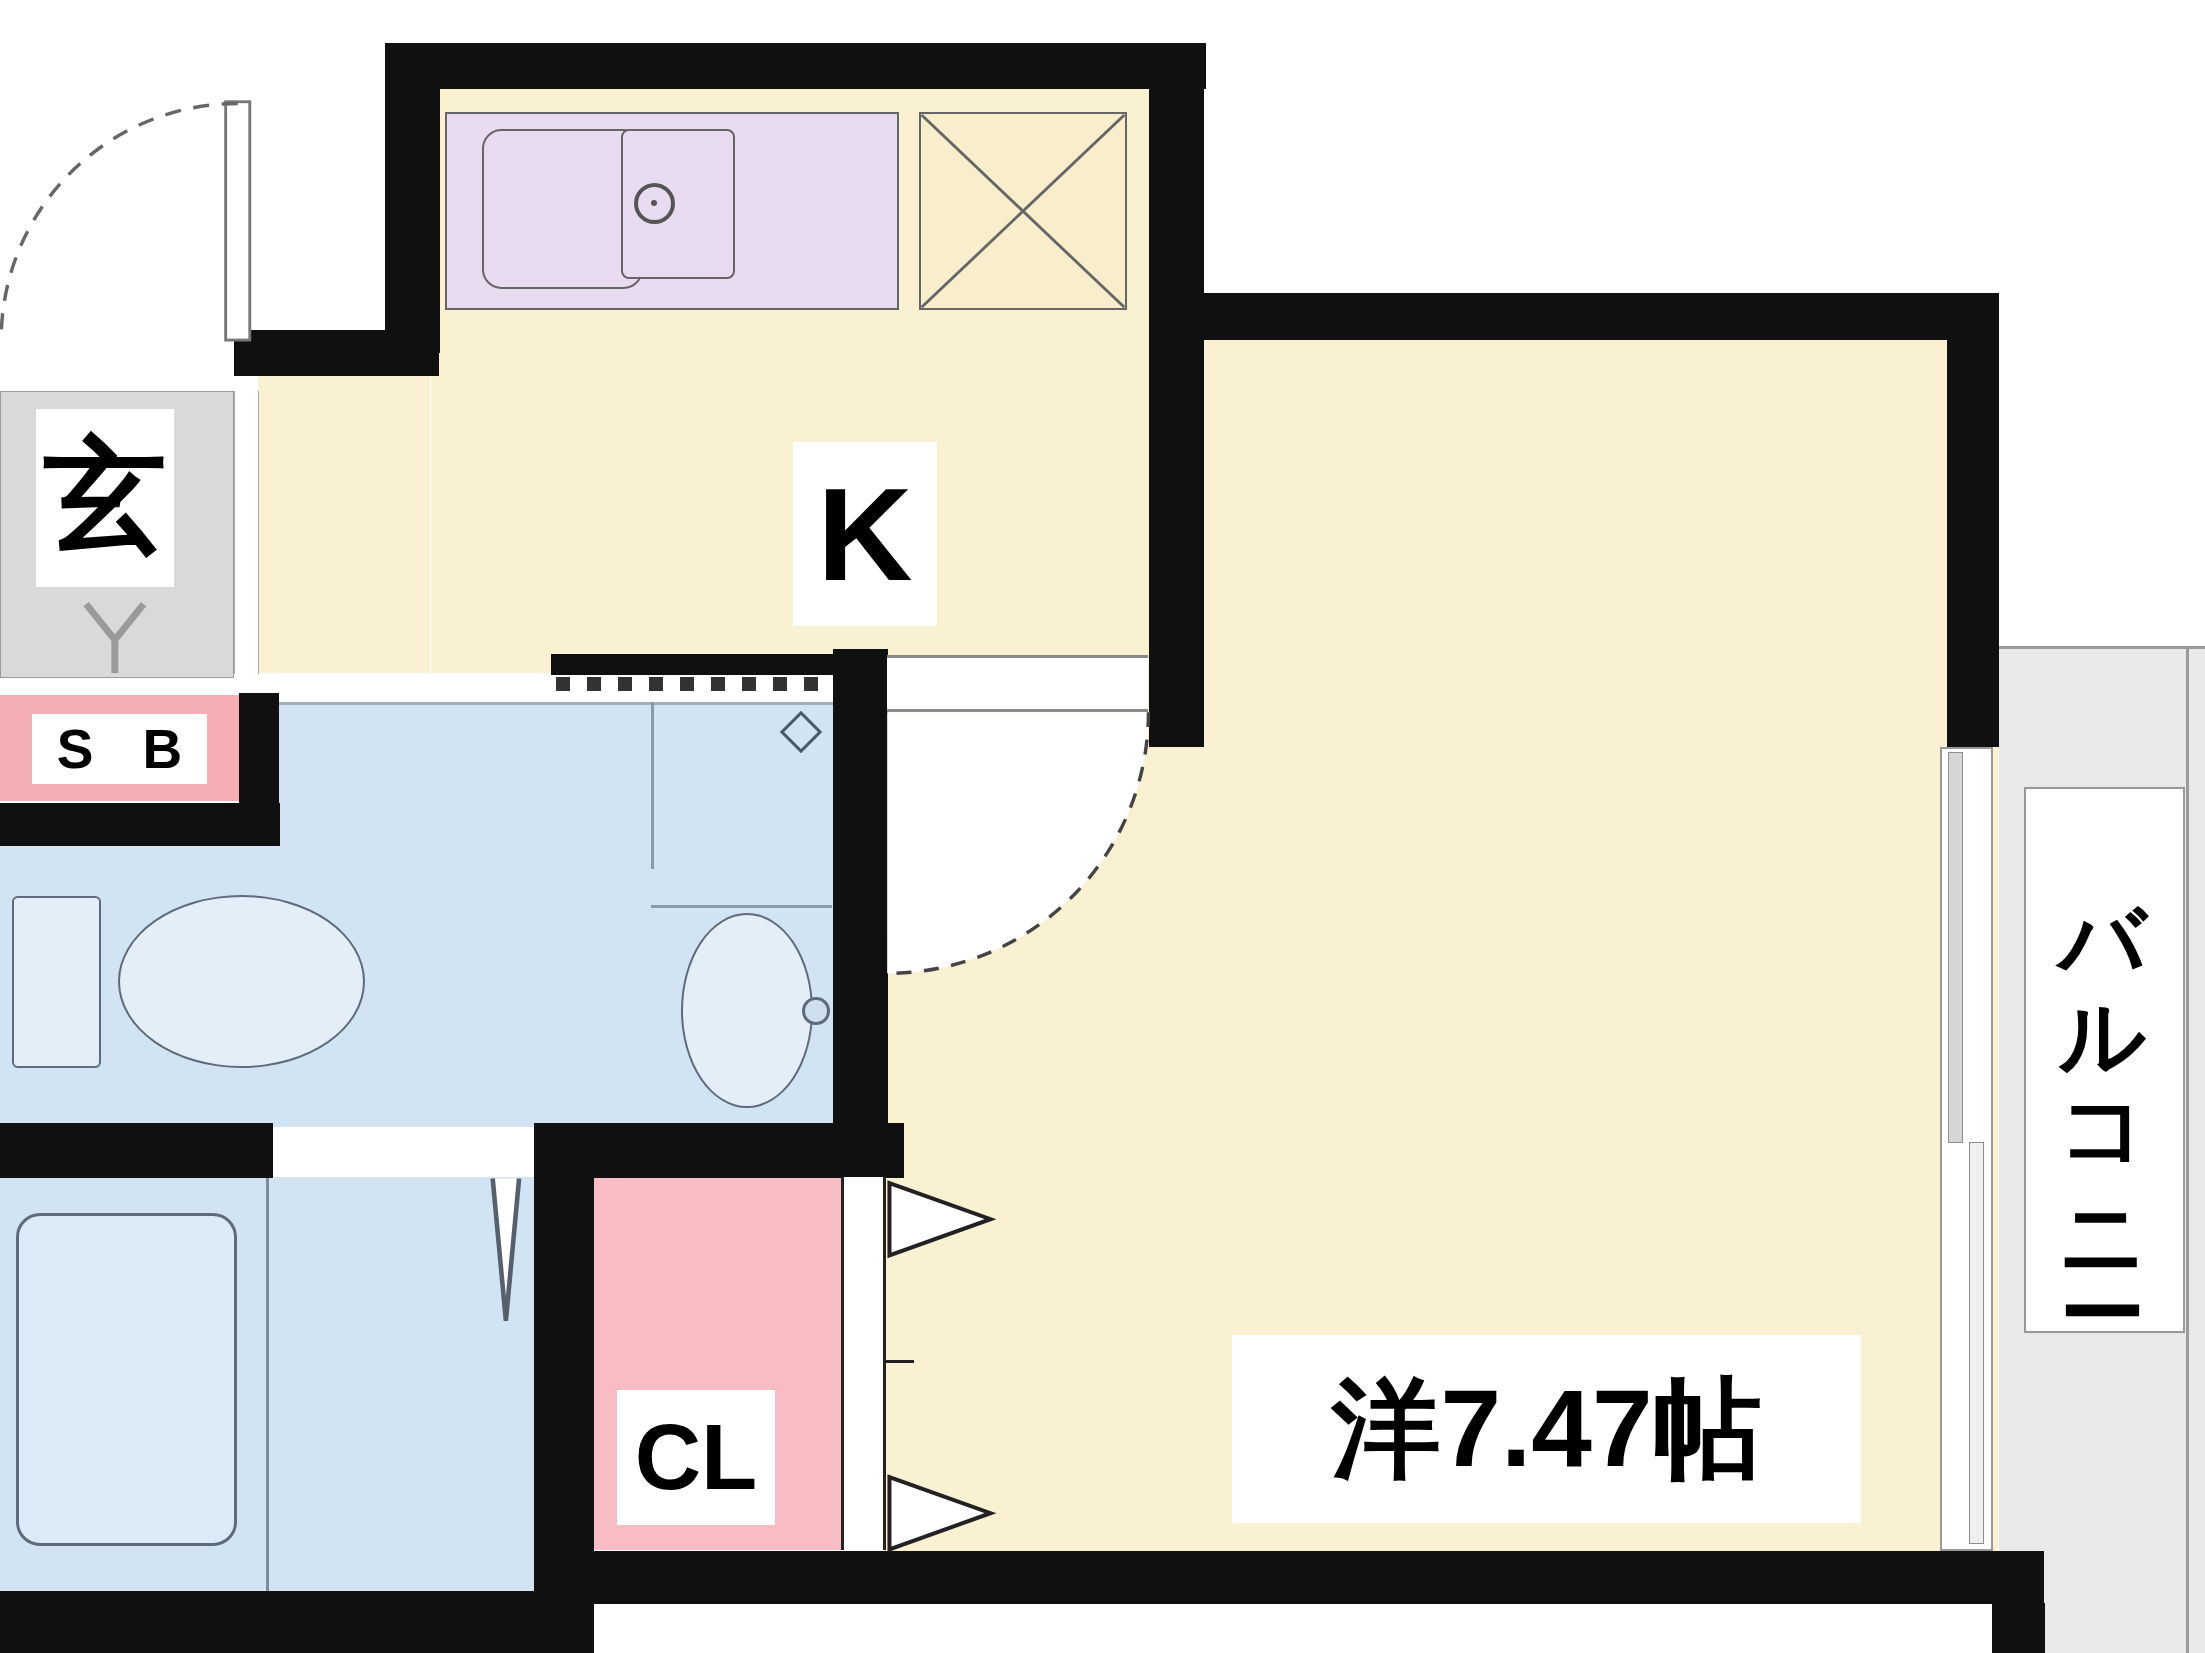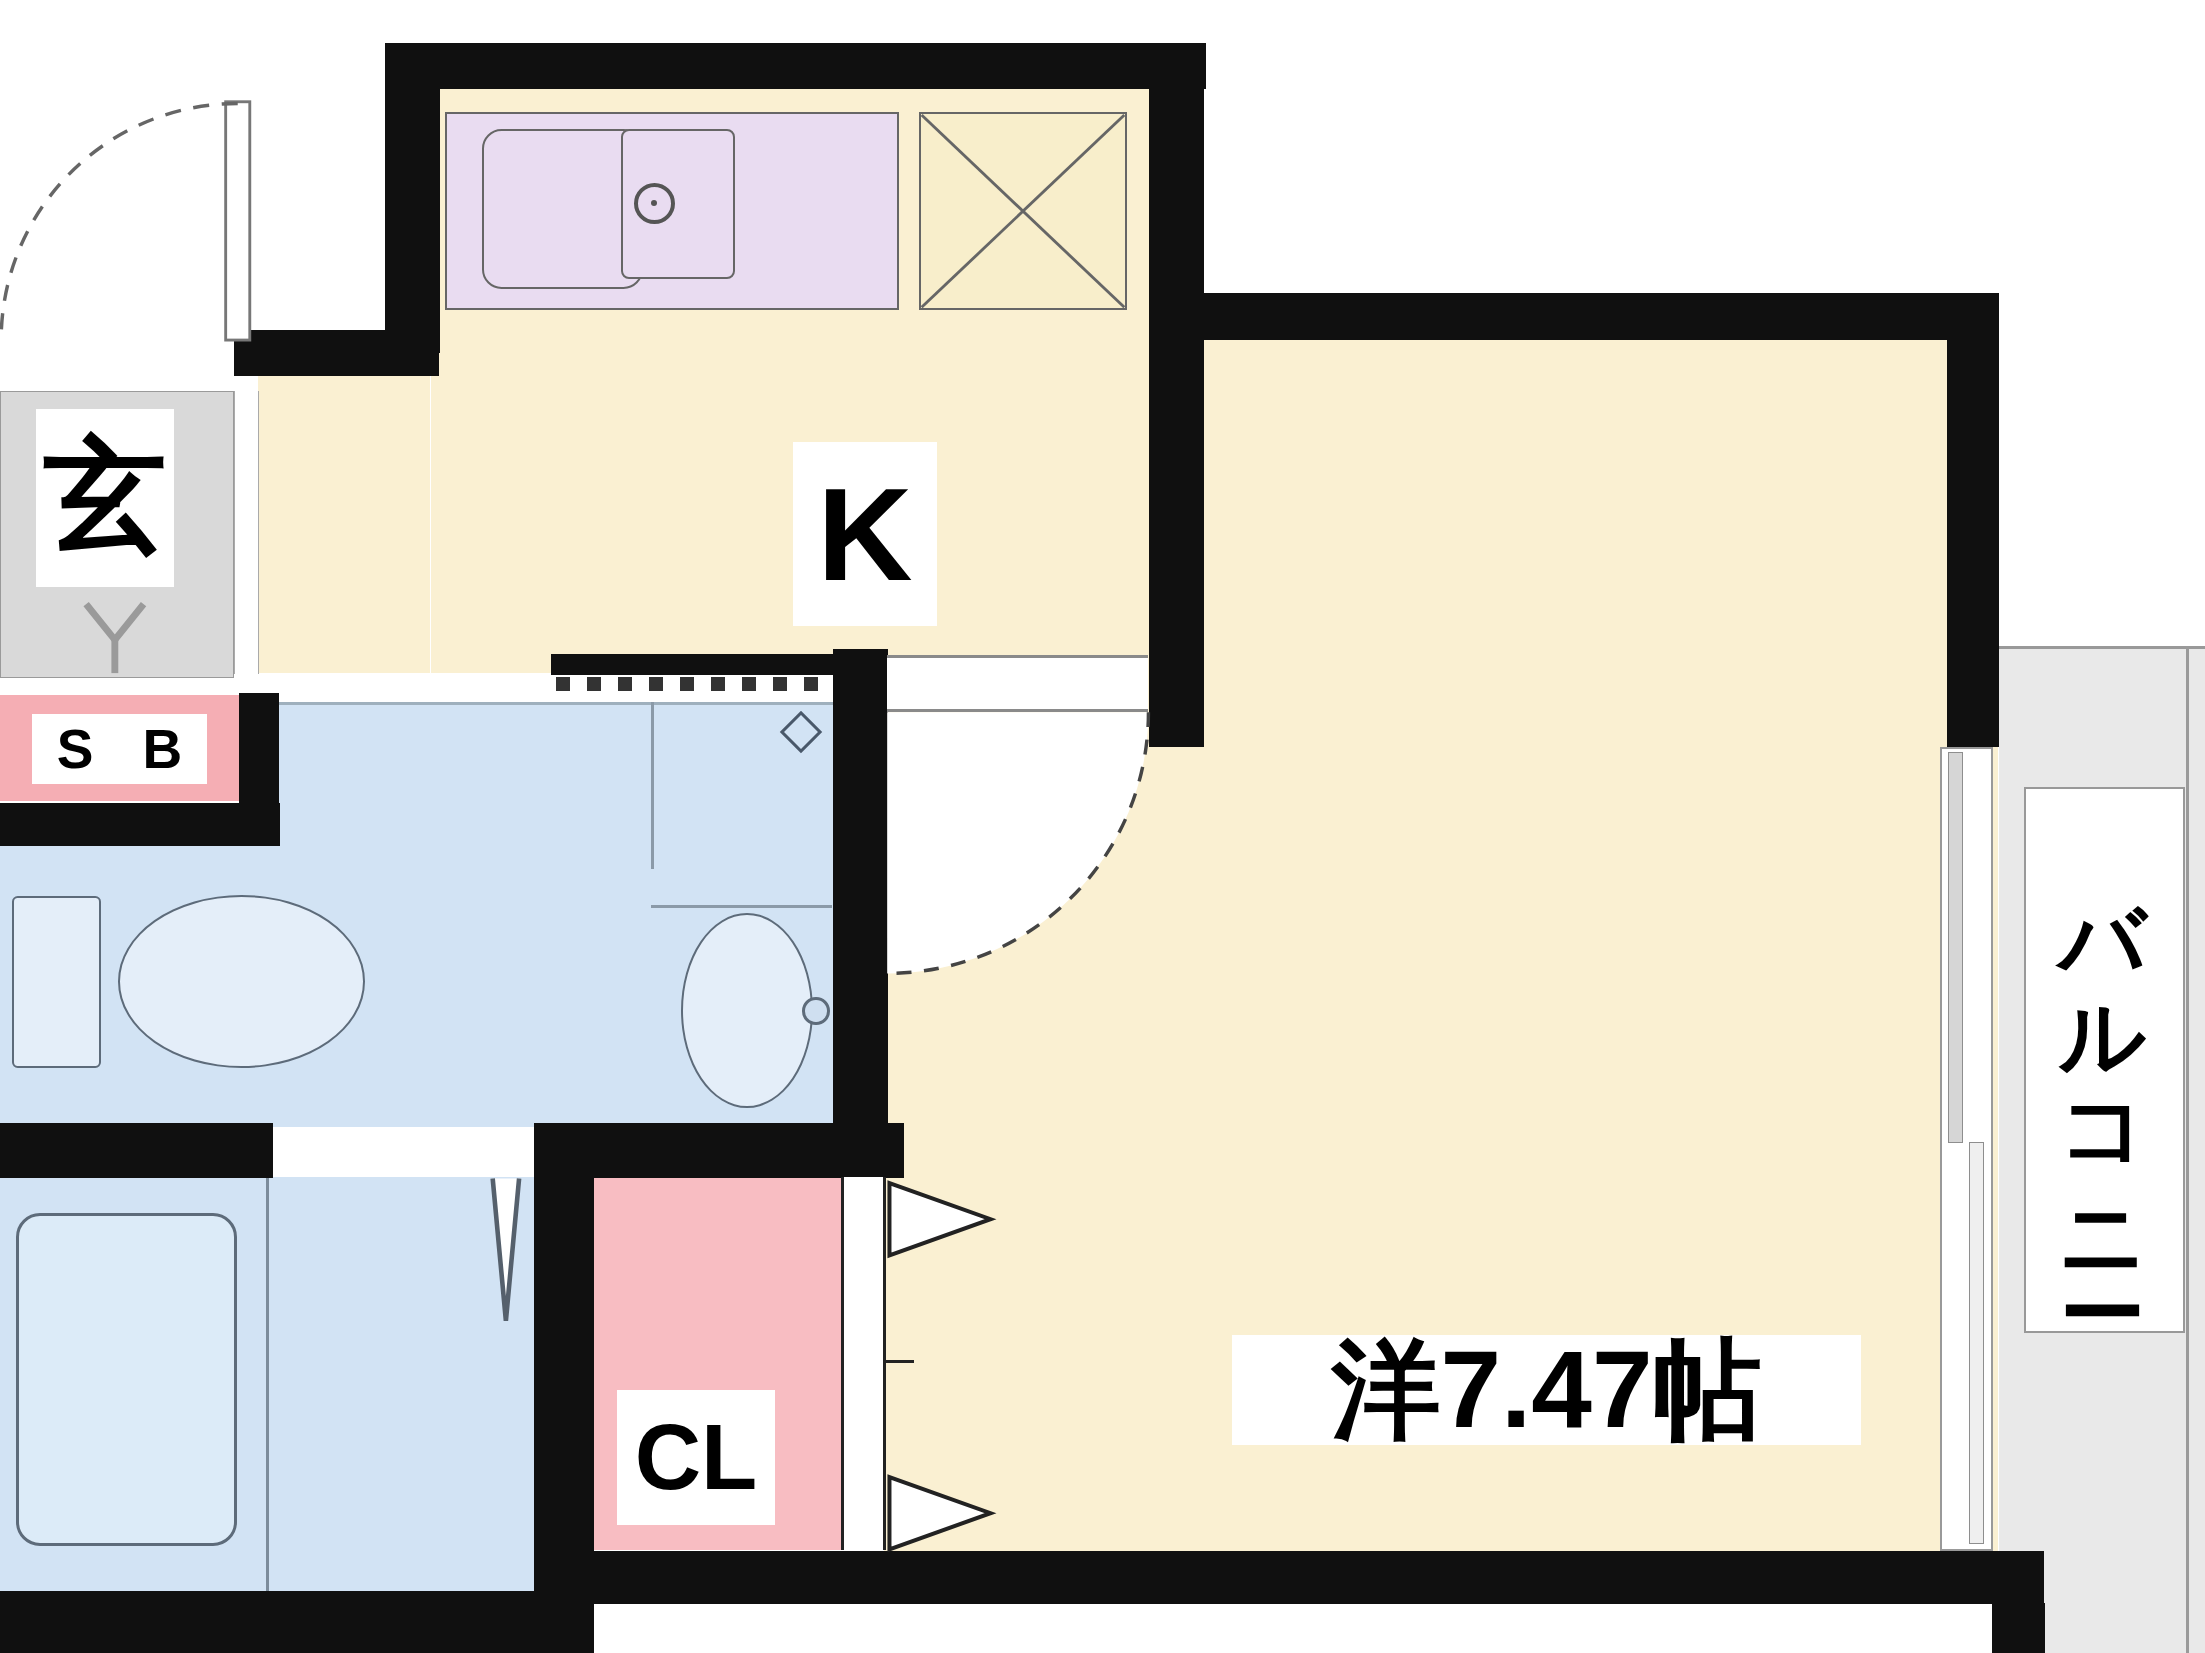--- a/index.html
+++ b/index.html
@@ -72,21 +72,21 @@
   .k-door-bar{left:887px;top:655px;width:261px;height:57px;background:#fff;border-top:3.4px solid #8a8a8a;border-bottom:3.4px solid #8a8a8a;}
 
   
   .window-frame{left:1940px;top:747px;width:53px;height:804px;background:#fff;border:2.3px solid #999;}
   .rail-a{left:1948px;top:752px;width:15px;height:391px;background:#d6d6d6;border:1.7px solid #8e8e8e;}
   .rail-b{left:1969px;top:1142px;width:15px;height:402px;background:#efefef;border:1.7px solid #8e8e8e;}
 
   
   .labelbox{background:#fff;color:#000;display:flex;align-items:center;justify-content:center;}
   .k-label{left:793px;top:442px;width:144px;height:184px;font-size:132px;font-weight:bold;}
-  .yo-label{left:1232px;top:1335px;width:629px;height:110px;font-size:109px;font-weight:bold;white-space:nowrap;}
+  .yo-label{left:1232px;top:1335px;width:629px;height:188px;font-size:109px;font-weight:bold;white-space:nowrap;}
   .cl-label{left:617px;top:1390px;width:158px;height:135px;font-size:92px;font-weight:bold;}
   .gen-label{left:36px;top:409px;width:138px;height:178px;font-size:123px;font-weight:bold;}
   .sb-frame{left:0px;top:695px;width:239px;height:106px;background:var(--sb_pink);}
   .sb-inner{left:32px;top:714px;width:175px;height:70px;font-size:55px;font-weight:bold;letter-spacing:17px;text-indent:17px;}
   .balcony-label{left:2024px;top:787px;width:161px;height:546px;border:2.3px solid #999;
      writing-mode:vertical-rl;font-size:86px;font-weight:bold;letter-spacing:8px;}
 
   svg.overlay{left:0;top:0;width:2205px;height:1654px;}
 </style>
 </head>

